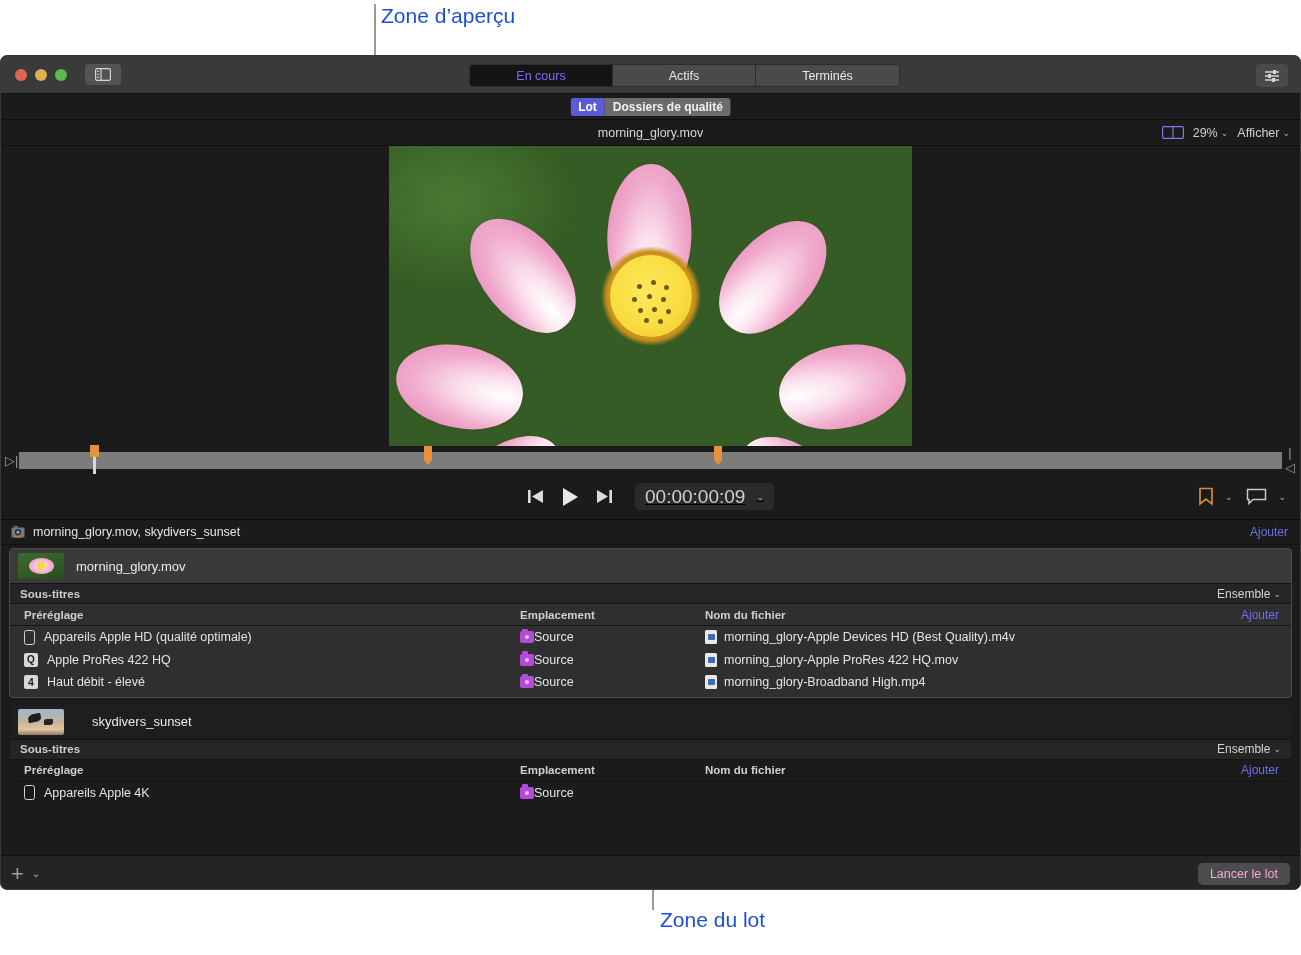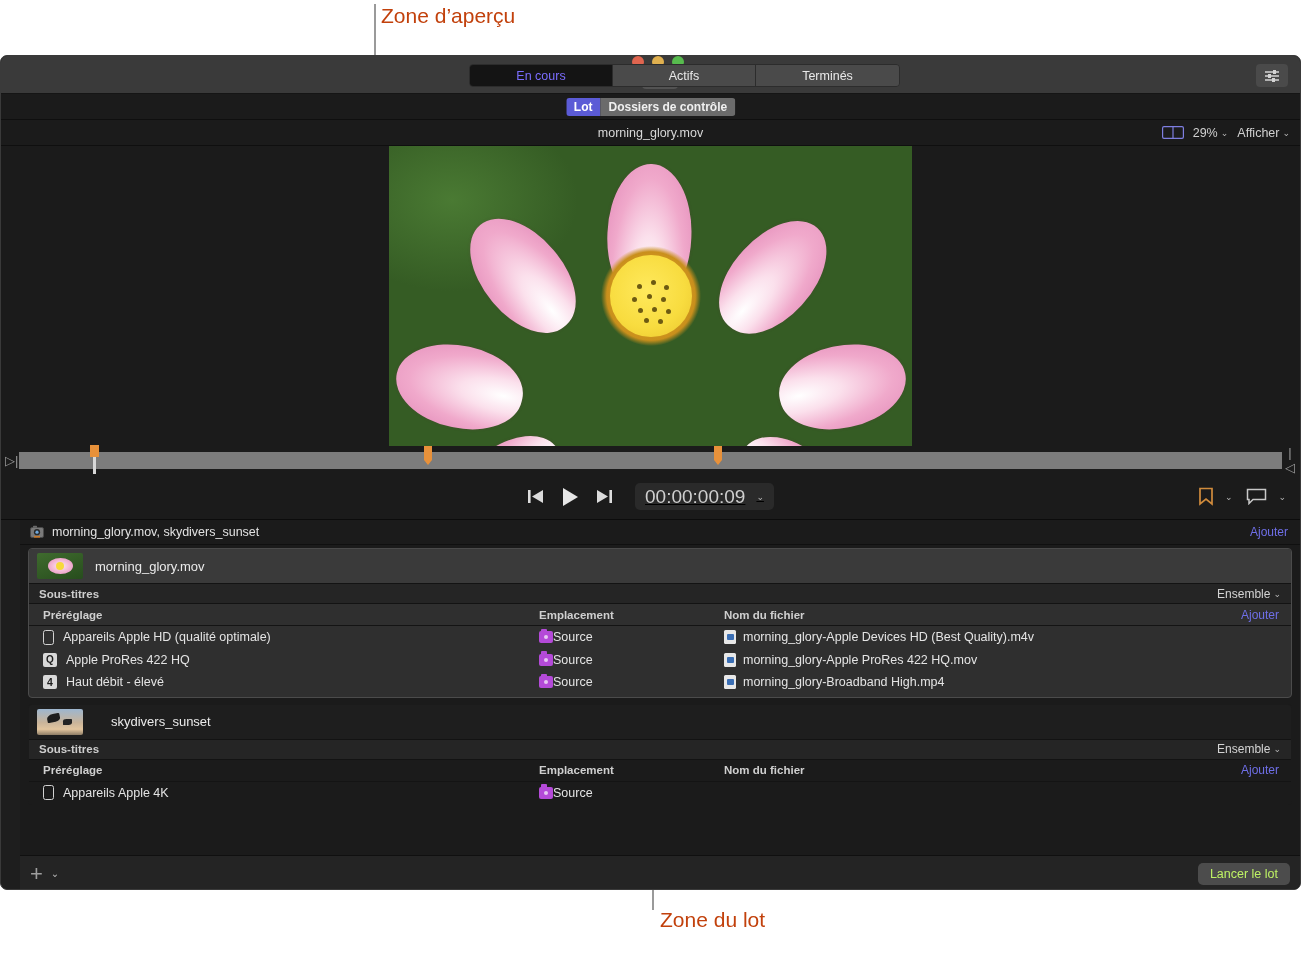--- a/index.html
+++ b/index.html
@@ -8,21 +8,21 @@
     background: #ffffff;
     font-family: "Liberation Sans", sans-serif;
     overflow: hidden;
   }
   #root { position: relative; width: 1301px; height: 955px; }
 
   
   .callout-label {
     position: absolute;
     font-size: 21px;
-    color: #c2410c;
+    color: #1d4ed8;
     font-family: "Liberation Sans", sans-serif;
     white-space: nowrap;
     text-align: center;
   }
   .callout-line {
     position: absolute;
     width: 2px;
     background: #9a9a9a;
   }
 
@@ -38,21 +38,20 @@
   }
 
   
   .titlebar {
     position: relative;
     height: 38px;
     background: #3a3a3a;
     border-bottom: 1px solid #151515;
     display: flex;
     align-items: center;
-    flex-direction: column;
   }
   .traffic { display: flex; gap: 8px; margin-left: 14px; }
   .tl-dot { width: 12px; height: 12px; border-radius: 50%; }
   .tl-red { background: #e0654f; }
   .tl-yellow { background: #e0b04f; }
   .tl-green { background: #57bb4e; }
 
   .sq-btn {
     width: 36px; height: 21px;
     background: #535353;
@@ -245,21 +244,20 @@
     position: absolute; right: 14px;
     display: flex; align-items: center; gap: 8px;
   }
 
   
   .batch {
     background: #1b1b1b;
     padding: 0;
     height: 371px;
     position: relative;
-    margin-left: 19px;
   }
   .job-header {
     height: 25px;
     display: flex; align-items: center;
     padding: 0 10px;
     font-size: 12.5px;
     color: #e2e2e2;
     border-bottom: 1px solid #101010;
     position: relative;
   }
@@ -424,21 +422,21 @@
     display: flex; align-items: center;
     padding: 0 10px;
   }
   .plus-btn { display:flex; align-items:center; gap: 5px; color:#9e9e9e; font-size: 22px; font-weight: 300; }
   .plus-btn .chev { font-size: 10px; }
   .run-btn {
     margin-left: auto;
     background: #4c4c4c;
     border-radius: 5px;
     padding: 4px 12px;
-    color: #bef264;
+    color: #f9a8d4;
     font-size: 12.5px;
   }
 </style>
 </head>
 <body>
 
 <div id="root">
 
   <div class="callout-label" style="left:381px; top:4px;">Zone d’aperçu</div>
   <div class="callout-line" style="left:374px; top:4px; height:434px;"></div>
@@ -479,21 +477,21 @@
           <rect x="9" y="1" width="3" height="4" fill="#d4d4d4"></rect>
           <rect x="4" y="5" width="3" height="4" fill="#d4d4d4"></rect>
           <rect x="8" y="9" width="3" height="4" fill="#d4d4d4"></rect>
         </svg>
       </div>
     </div>
 
     <div class="subbar">
       <div class="pill-group">
         <div class="pill selected">Lot</div>
-        <div class="pill">Dossiers de contrôle</div>
+        <div class="pill">Dossiers de qualité</div>
       </div>
     </div>
 
     <div class="filebar">
       <div class="filebar-name">morning_glory.mov</div>
       <div class="filebar-right">
         <span>
           <svg width="22" height="13" viewBox="0 0 22 13" style="display:block">
             <rect x="0.6" y="0.6" width="20.8" height="11.8" rx="1.4" fill="none" stroke="#7e7ee0" stroke-width="1.2"></rect>
             <line x1="11" y1="0.8" x2="11" y2="12.2" stroke="#7e7ee0" stroke-width="1.2"></line>

